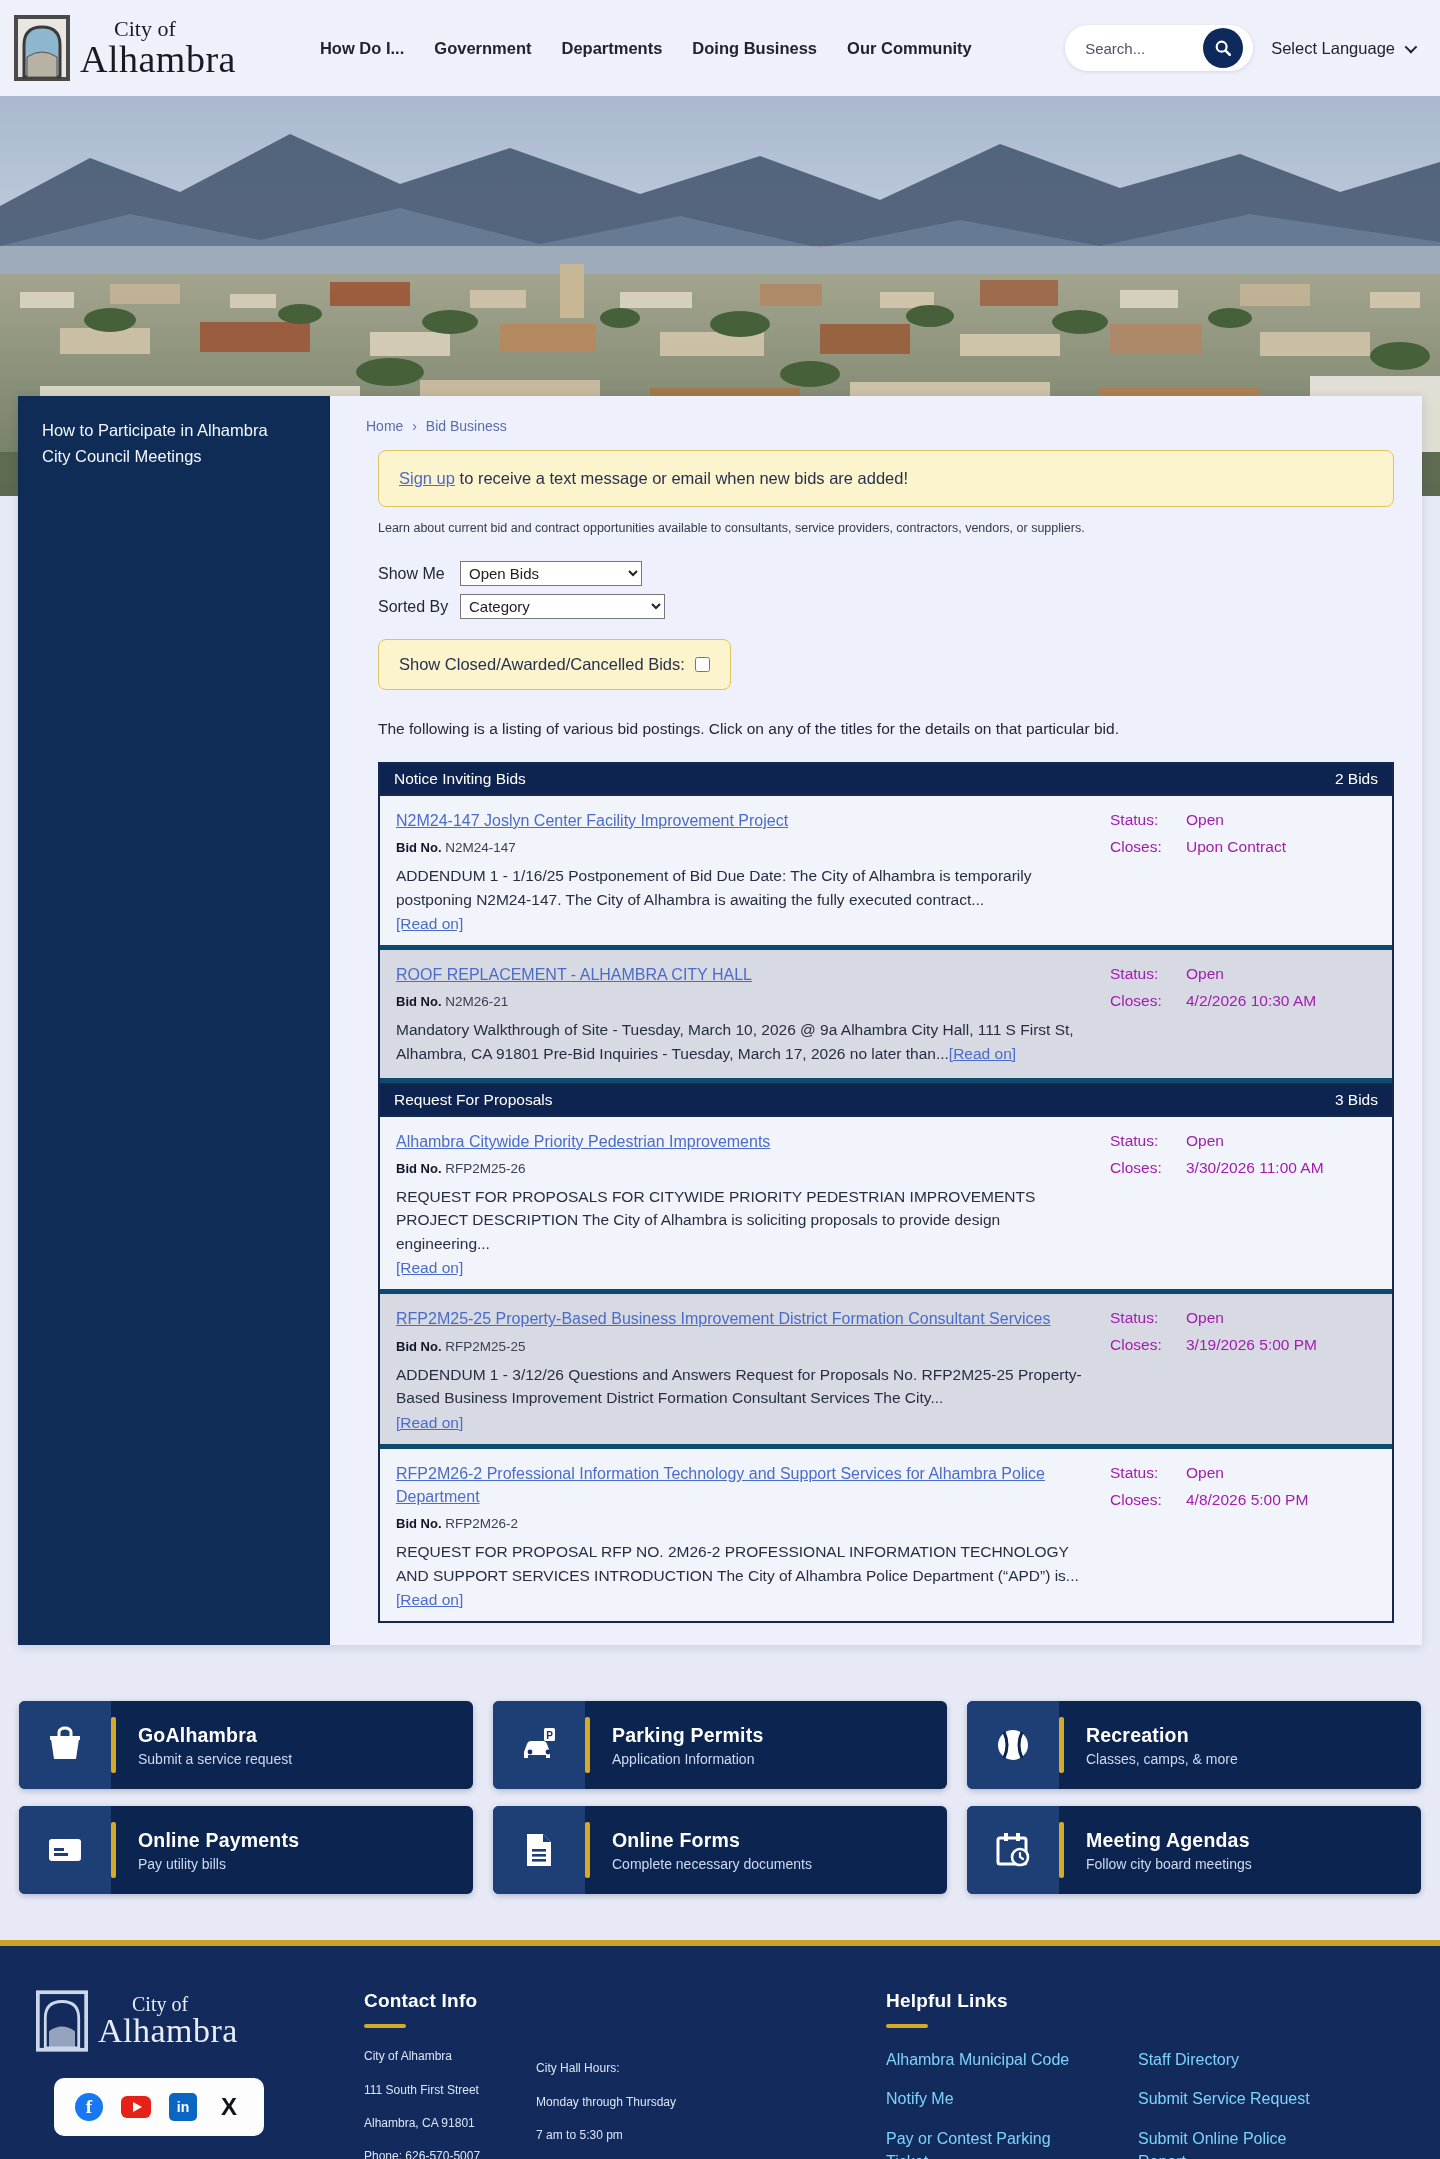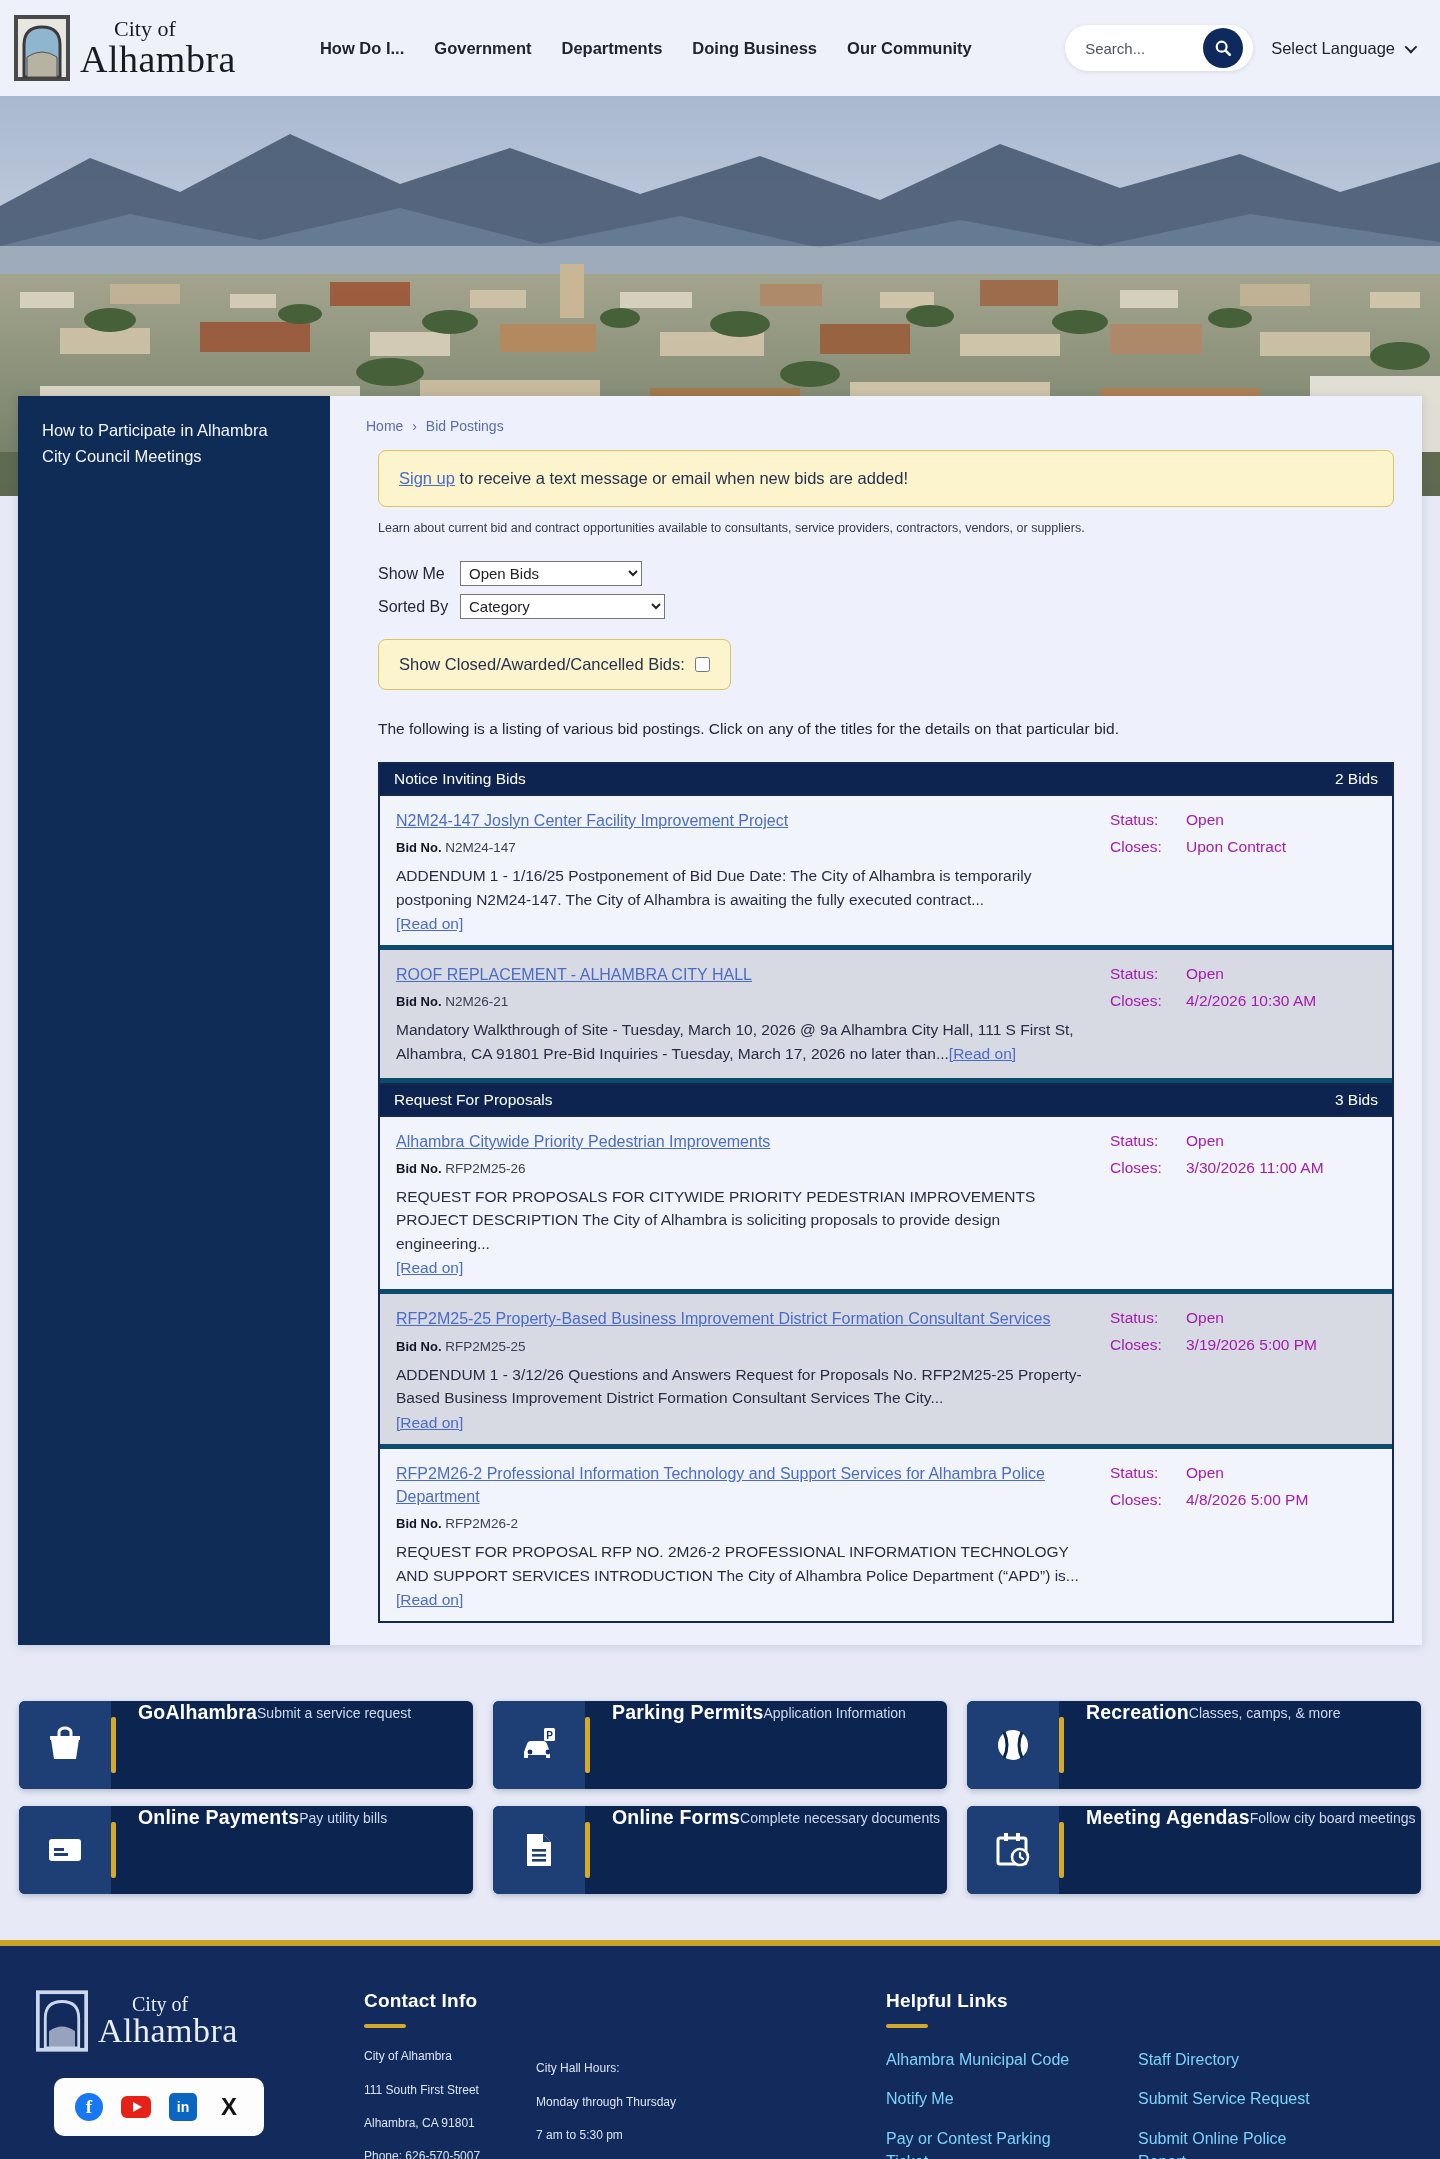--- a/index.html
+++ b/index.html
@@ -101,21 +101,21 @@
 
   
   .cards { margin:56px 19px 0 19px; display:grid; grid-template-columns:1fr 1fr 1fr; gap:17px 20px; }
   .card {
     display:flex; align-items:stretch; background:#0c2450; border-radius:6px; overflow:hidden;
     height:88px; text-decoration:none; cursor:pointer; box-shadow:0 2px 6px rgba(20,30,80,.25);
   }
   .card-icon { width:92px; background:#1d3f76; display:flex; align-items:center; justify-content:center; flex-shrink:0; }
   .card-icon svg { width:42px; height:42px; }
   .card-bar { width:5px; background:#d7a928; margin:16px 0; border-radius:2px; flex-shrink:0; }
-  .card-text { padding:0 0 0 22px; display:flex; flex-direction:row; justify-content:center; }
+  .card-text { padding:0 0 0 22px; display:flex; flex-direction:column; justify-content:center; }
   .card-title { color:#ffffff; font-size:19.5px; font-weight:700; letter-spacing:.2px; }
   .card-sub { color:#cfdaf0; font-size:14px; margin-top:4px; }
 
   
   .site-footer {
     margin-top:46px; background:#122b5c; border-top:6px solid #c9a227;
     padding:44px 36px 36px 36px; display:flex; color:#dfe7f7;
   }
   .f-logo-col { width:300px; flex-shrink:0; }
   .f-logo { display:flex; align-items:center; gap:10px; }
@@ -246,21 +246,21 @@
 
   <div class="content-wrap">
     <aside class="sidebar">
       <a class="side-link">How to Participate in Alhambra City Council Meetings</a>
     </aside>
 
     <main class="main">
       <div class="breadcrumb">
         <a>Home</a>
         <span class="sep">›</span>
-        <span>Bid Postings</span>
+        <span>Bid Business</span>
       </div>
 
       <div class="notice">
         <a>Sign up</a><span> to receive a text message or email when new bids are added!</span>
       </div>
 
       <p class="intro">Learn about current bid and contract opportunities available to consultants, service providers, contractors, vendors, or suppliers.</p>
 
       <div class="controls">
         <div class="control-row">

